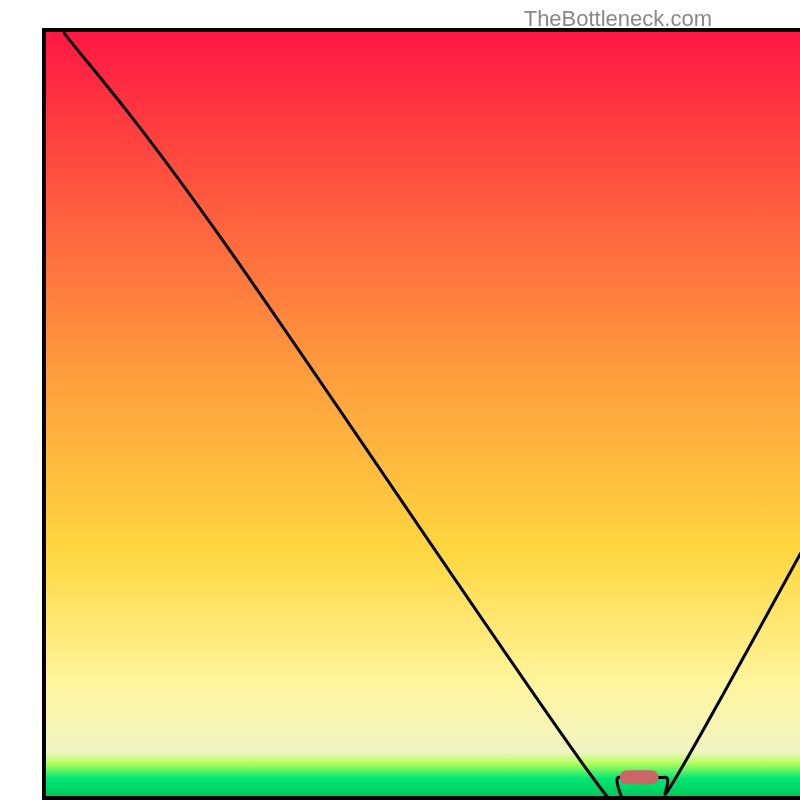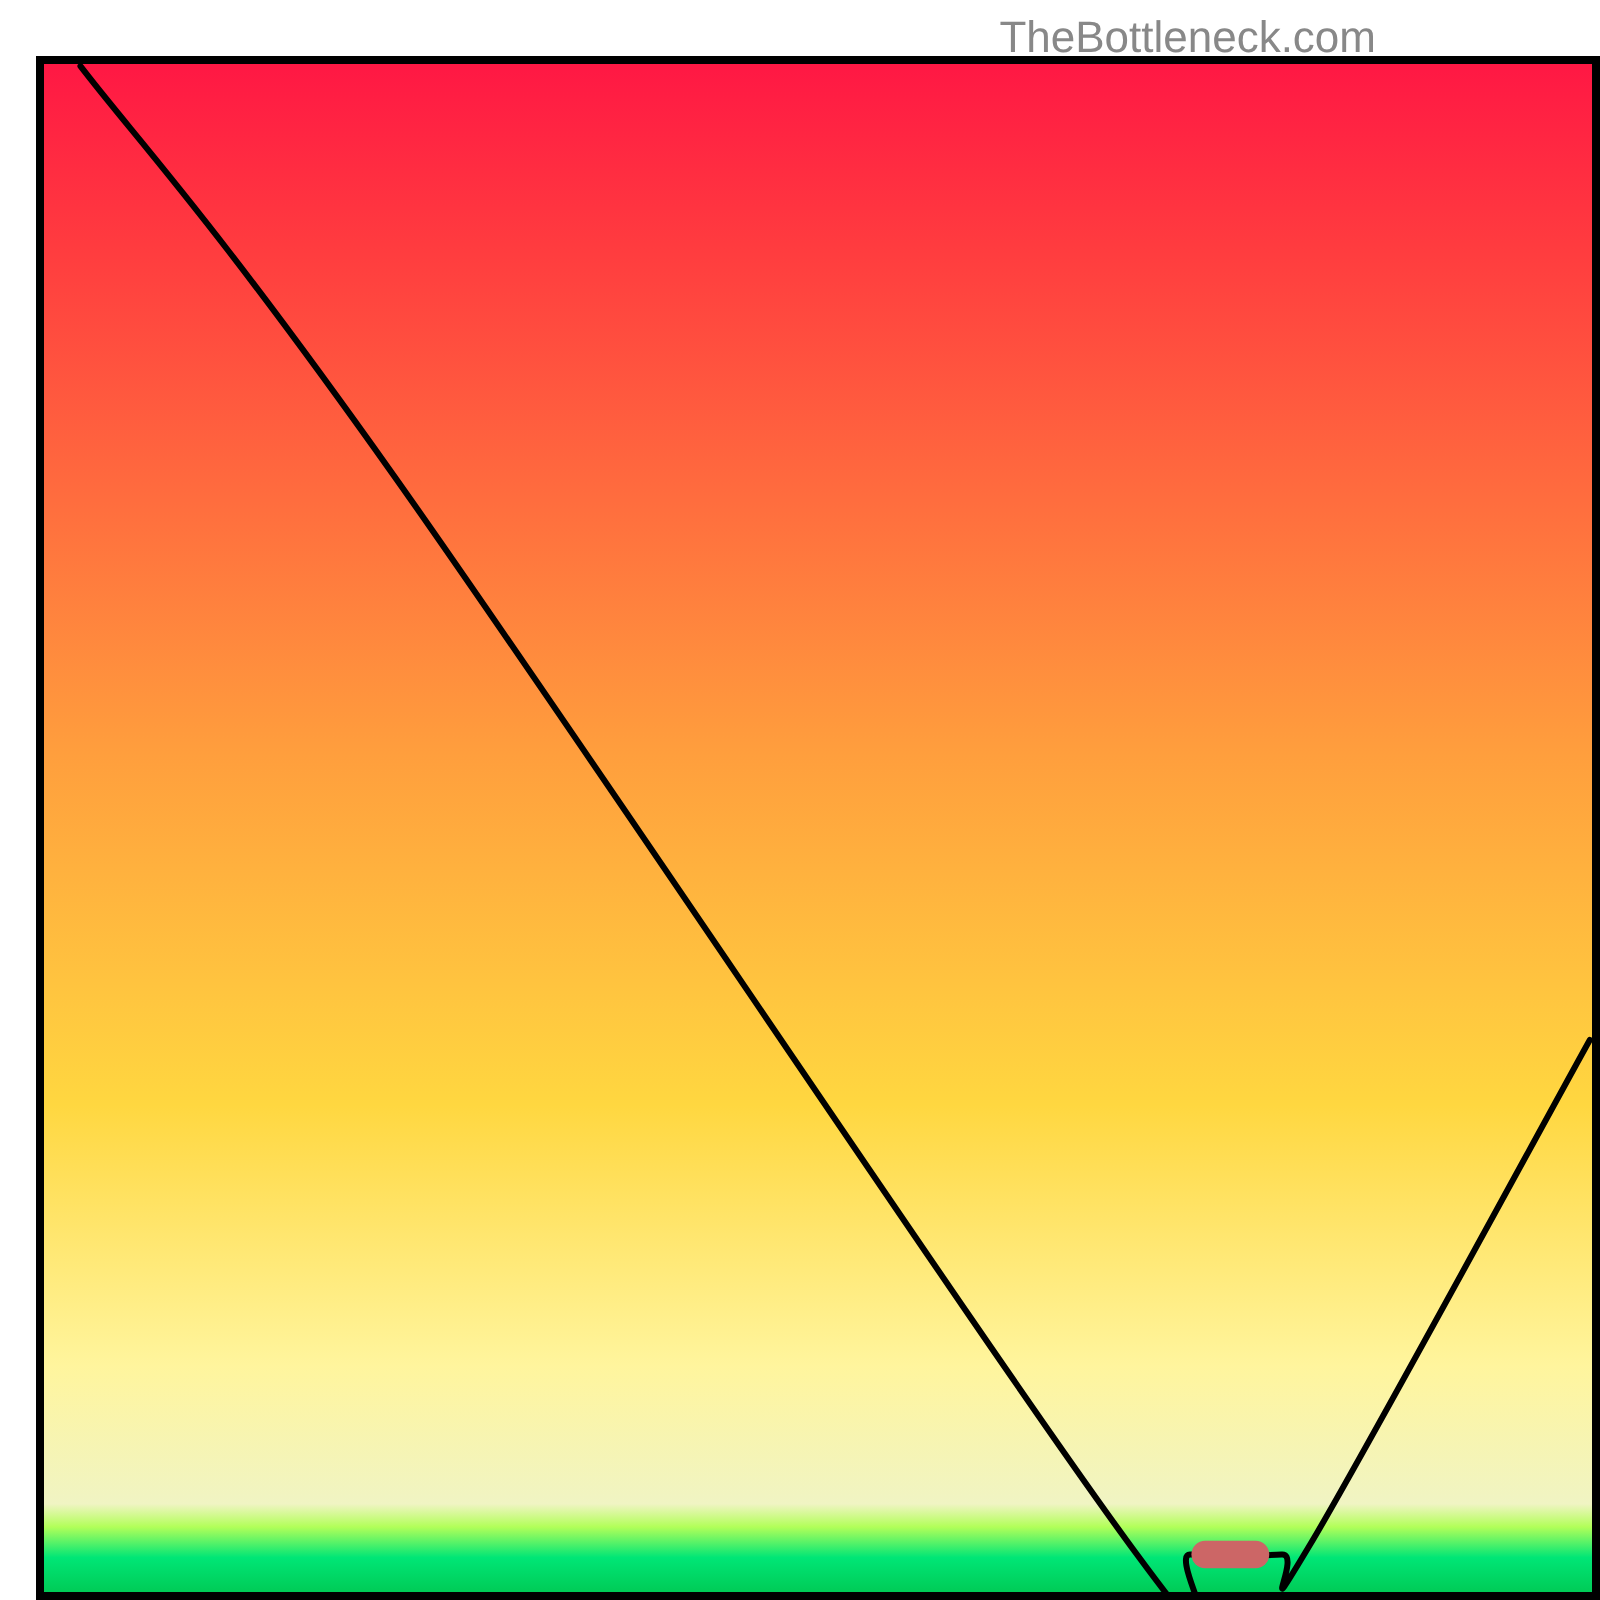--- a/index.html
+++ b/index.html
@@ -1,17 +1,17 @@
 <!DOCTYPE html>
 <html><head>
 <meta charset="utf-8">
 <style>
   * { margin: 0; padding: 0; box-sizing: border-box; }
   body { width: 800px; height: 800px; background: #fff; position: relative; font-family: Arial, sans-serif; }
-  #container { width: 700px; height: 800px; position: relative; }
+  #container { width: 700px; height: 800px; position: relative; margin-left: 24px; }
   #watermark { position: absolute; top: 6px; right: 12px; color: #888; font-size: 22px; font-weight: 500; }
   svg { display: block; }
 </style>
 </head>
 <body>
 
 <div id="container">
   <div id="watermark">TheBottleneck.com</div>
   <svg id="chart-svg" width="800" height="800">
       <defs>

